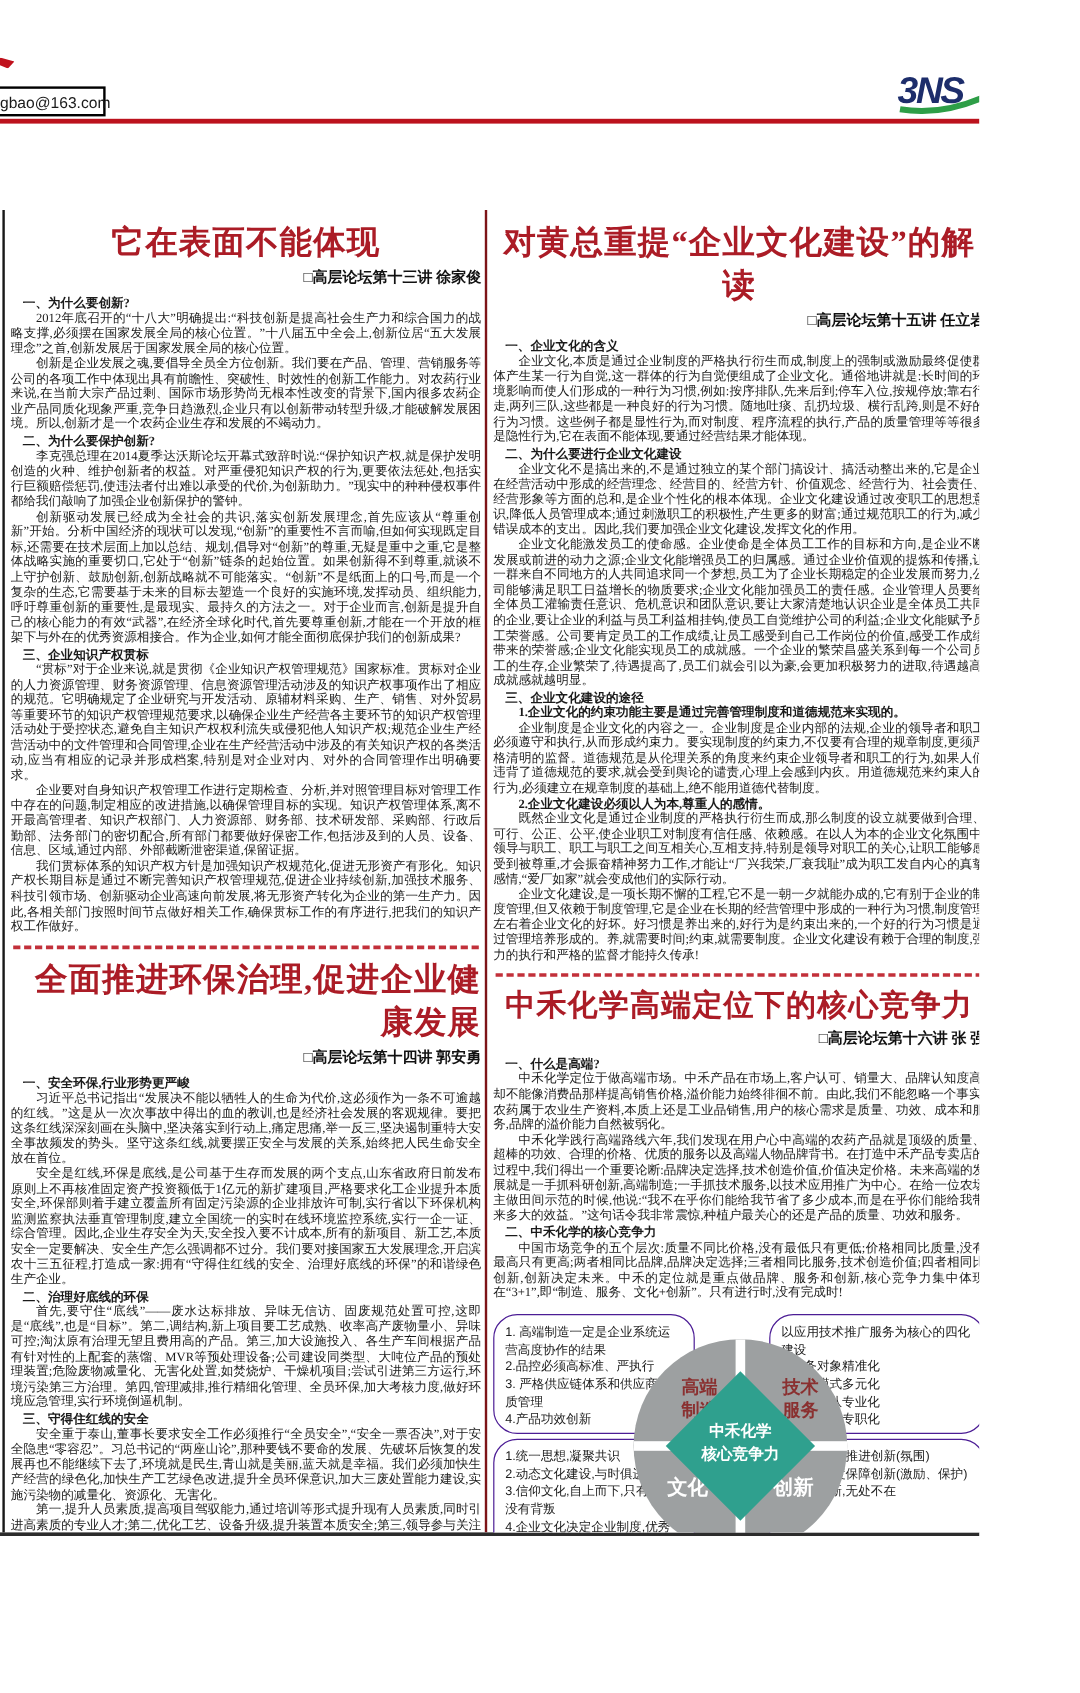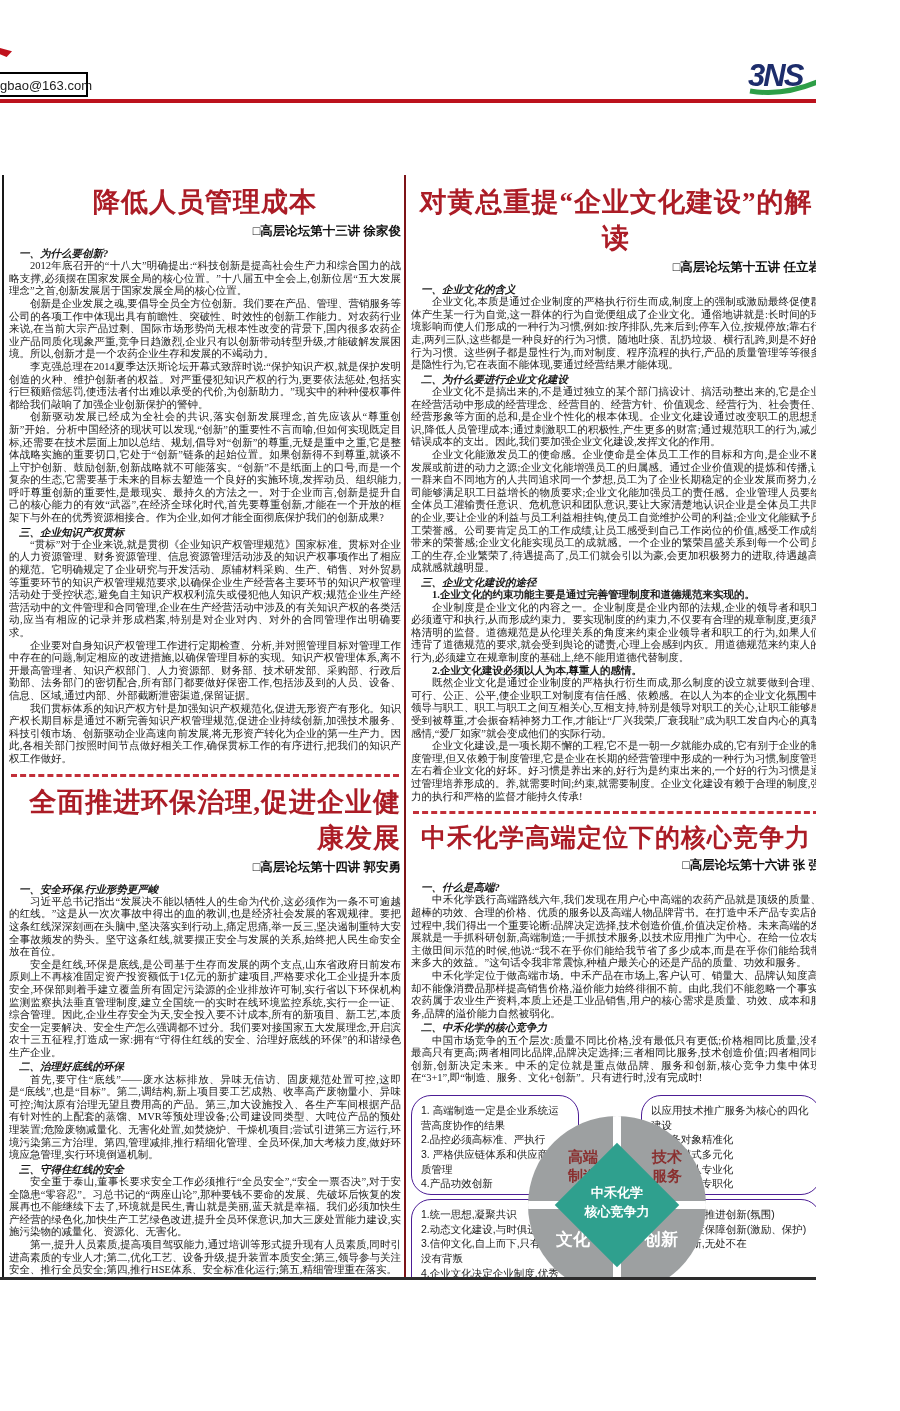--- a/index.html
+++ b/index.html
@@ -31,21 +31,21 @@
   .col{position:absolute;top:2px;}
   .col-left{left:5px;width:392px;}
   .col-right{left:407px;width:410px;}
   
   .title{text-align:center;color:#ab1c26;font-weight:700;margin:7px 0 3px;letter-spacing:1px;}
   .t-lg{font-size:27px;}
   .t-md{font-size:27px;text-align:right;}
   .t-sm{font-size:25px;}
   .byline{text-align:right;font-weight:700;font-size:12.5px;margin:0 0 7px;color:#111;}
   .bp{font-size:10.5px;line-height:12.6px;text-align:justify;margin:0;text-indent:21px;}
-  .sh{font-size:10.5px;line-height:13.2px;margin:1px 0 0;font-weight:700;text-indent:10px;font-style:italic;}
+  .sh{font-size:10.5px;line-height:13.2px;margin:1px 0 0;font-weight:700;text-indent:10px;}
   .sh2{font-size:10.5px;line-height:12.6px;margin:0;font-weight:700;text-indent:21px;}
   .sep{border:none;border-top:3px dashed #c2303a;margin:8px 2px 2px;}
   
   .diagram{position:relative;height:235px;margin-top:5px;font-family:"Liberation Sans",sans-serif;}
   .dbox{position:absolute;background:#fff;border:1px solid #4c1d95;border-radius:20px;
         font-size:10.5px;line-height:1.4;padding:7px 9px;white-space:pre-line;box-sizing:border-box;z-index:1;}
   .dbox-tl{left:0;top:5px;width:168px;height:100px;}
   .dbox-tr{left:230px;top:5px;width:180px;height:100px;}
   .dbox-bl{left:0;top:109px;width:168px;height:108px;}
   .dbox-br{left:230px;top:109px;width:180px;height:104px;}
@@ -79,25 +79,26 @@
   </div>
   <div class="page-num">3</div>
   <div class="edge-bar"></div>
   <div class="bottom-rule"></div>
 
   <div class="content">
     <div class="col-divider"></div>
 
     <div class="col col-left">
       <section>
-        <h2 class="title t-lg">降低人员管理成本</h2>
+        <h2 class="title t-lg">它在表面不能体现</h2>
         <p class="byline">□高层论坛第十三讲 徐家俊</p>
         <p class="sh">一、为什么要创新?</p>
         <p class="bp">2012年底召开的“十八大”明确提出:“科技创新是提高社会生产力和综合国力的战略支撑,必须摆在国家发展全局的核心位置。”十八届五中全会上,创新位居“五大发展理念”之首,创新发展居于国家发展全局的核心位置。</p>
         <p class="bp">创新是企业发展之魂,要倡导全员全方位创新。我们要在产品、管理、营销服务等公司的各项工作中体现出具有前瞻性、突破性、时效性的创新工作能力。对农药行业来说,在当前大宗产品过剩、国际市场形势尚无根本性改变的背景下,国内很多农药企业产品同质化现象严重,竞争日趋激烈,企业只有以创新带动转型升级,才能破解发展困境。所以,创新才是一个农药企业生存和发展的不竭动力。</p>
+        <p class="sh">二、为什么要保护创新?</p>
         <p class="bp">李克强总理在2014夏季达沃斯论坛开幕式致辞时说:“保护知识产权,就是保护发明创造的火种、维护创新者的权益。对严重侵犯知识产权的行为,更要依法惩处,包括实行巨额赔偿惩罚,使违法者付出难以承受的代价,为创新助力。”现实中的种种侵权事件都给我们敲响了加强企业创新保护的警钟。</p>
         <p class="bp">创新驱动发展已经成为全社会的共识,落实创新发展理念,首先应该从“尊重创新”开始。分析中国经济的现状可以发现,“创新”的重要性不言而喻,但如何实现既定目标,还需要在技术层面上加以总结、规划,倡导对“创新”的尊重,无疑是重中之重,它是整体战略实施的重要切口,它处于“创新”链条的起始位置。如果创新得不到尊重,就谈不上守护创新、鼓励创新,创新战略就不可能落实。“创新”不是纸面上的口号,而是一个复杂的生态,它需要基于未来的目标去塑造一个良好的实施环境,发挥动员、组织能力,呼吁尊重创新的重要性,是最现实、最持久的方法之一。对于企业而言,创新是提升自己的核心能力的有效“武器”,在经济全球化时代,首先要尊重创新,才能在一个开放的框架下与外在的优秀资源相接合。作为企业,如何才能全面彻底保护我们的创新成果?</p>
         <p class="sh">三、企业知识产权贯标</p>
         <p class="bp">“贯标”对于企业来说,就是贯彻《企业知识产权管理规范》国家标准。贯标对企业的人力资源管理、财务资源管理、信息资源管理活动涉及的知识产权事项作出了相应的规范。它明确规定了企业研究与开发活动、原辅材料采购、生产、销售、对外贸易等重要环节的知识产权管理规范要求,以确保企业生产经营各主要环节的知识产权管理活动处于受控状态,避免自主知识产权权利流失或侵犯他人知识产权;规范企业生产经营活动中的文件管理和合同管理,企业在生产经营活动中涉及的有关知识产权的各类活动,应当有相应的记录并形成档案,特别是对企业对内、对外的合同管理作出明确要求。</p>
         <p class="bp">企业要对自身知识产权管理工作进行定期检查、分析,并对照管理目标对管理工作中存在的问题,制定相应的改进措施,以确保管理目标的实现。知识产权管理体系,离不开最高管理者、知识产权部门、人力资源部、财务部、技术研发部、采购部、行政后勤部、法务部门的密切配合,所有部门都要做好保密工作,包括涉及到的人员、设备、信息、区域,通过内部、外部截断泄密渠道,保留证据。</p>
         <p class="bp">我们贯标体系的知识产权方针是加强知识产权规范化,促进无形资产有形化。知识产权长期目标是通过不断完善知识产权管理规范,促进企业持续创新,加强技术服务、科技引领市场、创新驱动企业高速向前发展,将无形资产转化为企业的第一生产力。因此,各相关部门按照时间节点做好相关工作,确保贯标工作的有序进行,把我们的知识产权工作做好。</p>
       </section>
 
       <hr class="sep">
 
@@ -133,22 +134,22 @@
         <p class="bp">既然企业文化是通过企业制度的严格执行衍生而成,那么制度的设立就要做到合理、可行、公正、公平,使企业职工对制度有信任感、依赖感。在以人为本的企业文化氛围中,领导与职工、职工与职工之间互相关心,互相支持,特别是领导对职工的关心,让职工能够感受到被尊重,才会振奋精神努力工作,才能让“厂兴我荣,厂衰我耻”成为职工发自内心的真挚感情,“爱厂如家”就会变成他们的实际行动。</p>
         <p class="bp">企业文化建设,是一项长期不懈的工程,它不是一朝一夕就能办成的,它有别于企业的制度管理,但又依赖于制度管理,它是企业在长期的经营管理中形成的一种行为习惯,制度管理左右着企业文化的好坏。好习惯是养出来的,好行为是约束出来的,一个好的行为习惯是通过管理培养形成的。养,就需要时间;约束,就需要制度。企业文化建设有赖于合理的制度,强力的执行和严格的监督才能持久传承!</p>
       </section>
 
       <hr class="sep">
 
       <section>
         <h2 class="title t-sm">中禾化学高端定位下的核心竞争力</h2>
         <p class="byline">□高层论坛第十六讲 张 强</p>
         <p class="sh">一、什么是高端?</p>
+        <p class="bp">中禾化学定位于做高端市场。中禾产品在市场上,客户认可、销量大、品牌认知度高,却不能像消费品那样提高销售价格,溢价能力始终徘徊不前。由此,我们不能忽略一个事实:农药属于农业生产资料,本质上还是工业品销售,用户的核心需求是质量、功效、成本和服务,品牌的溢价能力自然被弱化。</p>
         <p class="bp">中禾化学践行高端路线六年,我们发现在用户心中高端的农药产品就是顶级的质量、超棒的功效、合理的价格、优质的服务以及高端人物品牌背书。在打造中禾产品专卖店的过程中,我们得出一个重要论断:品牌决定选择,技术创造价值,价值决定价格。未来高端的发展就是一手抓科研创新,高端制造;一手抓技术服务,以技术应用推广为中心。在给一位农场主做田间示范的时候,他说:“我不在乎你们能给我节省了多少成本,而是在乎你们能给我带来多大的效益。”这句话令我非常震惊,种植户最关心的还是产品的质量、功效和服务。</p>
-        <p class="bp">中禾化学定位于做高端市场。中禾产品在市场上,客户认可、销量大、品牌认知度高,却不能像消费品那样提高销售价格,溢价能力始终徘徊不前。由此,我们不能忽略一个事实:农药属于农业生产资料,本质上还是工业品销售,用户的核心需求是质量、功效、成本和服务,品牌的溢价能力自然被弱化。</p>
         <p class="sh">二、中禾化学的核心竞争力</p>
         <p class="bp">中国市场竞争的五个层次:质量不同比价格,没有最低只有更低;价格相同比质量,没有最高只有更高;两者相同比品牌,品牌决定选择;三者相同比服务,技术创造价值;四者相同比创新,创新决定未来。中禾的定位就是重点做品牌、服务和创新,核心竞争力集中体现在“3+1”,即“制造、服务、文化+创新”。只有进行时,没有完成时!</p>
 
         <div class="diagram">
           <div class="dbox dbox-tl">1. 高端制造一定是企业系统运营高度协作的结果
 2.品控必须高标准、严执行
 3. 严格供应链体系和供应商资质管理
 4.产品功效创新</div>
           <div class="dbox dbox-tr">以应用技术推广服务为核心的四化建设
 1.服务对象精准化

